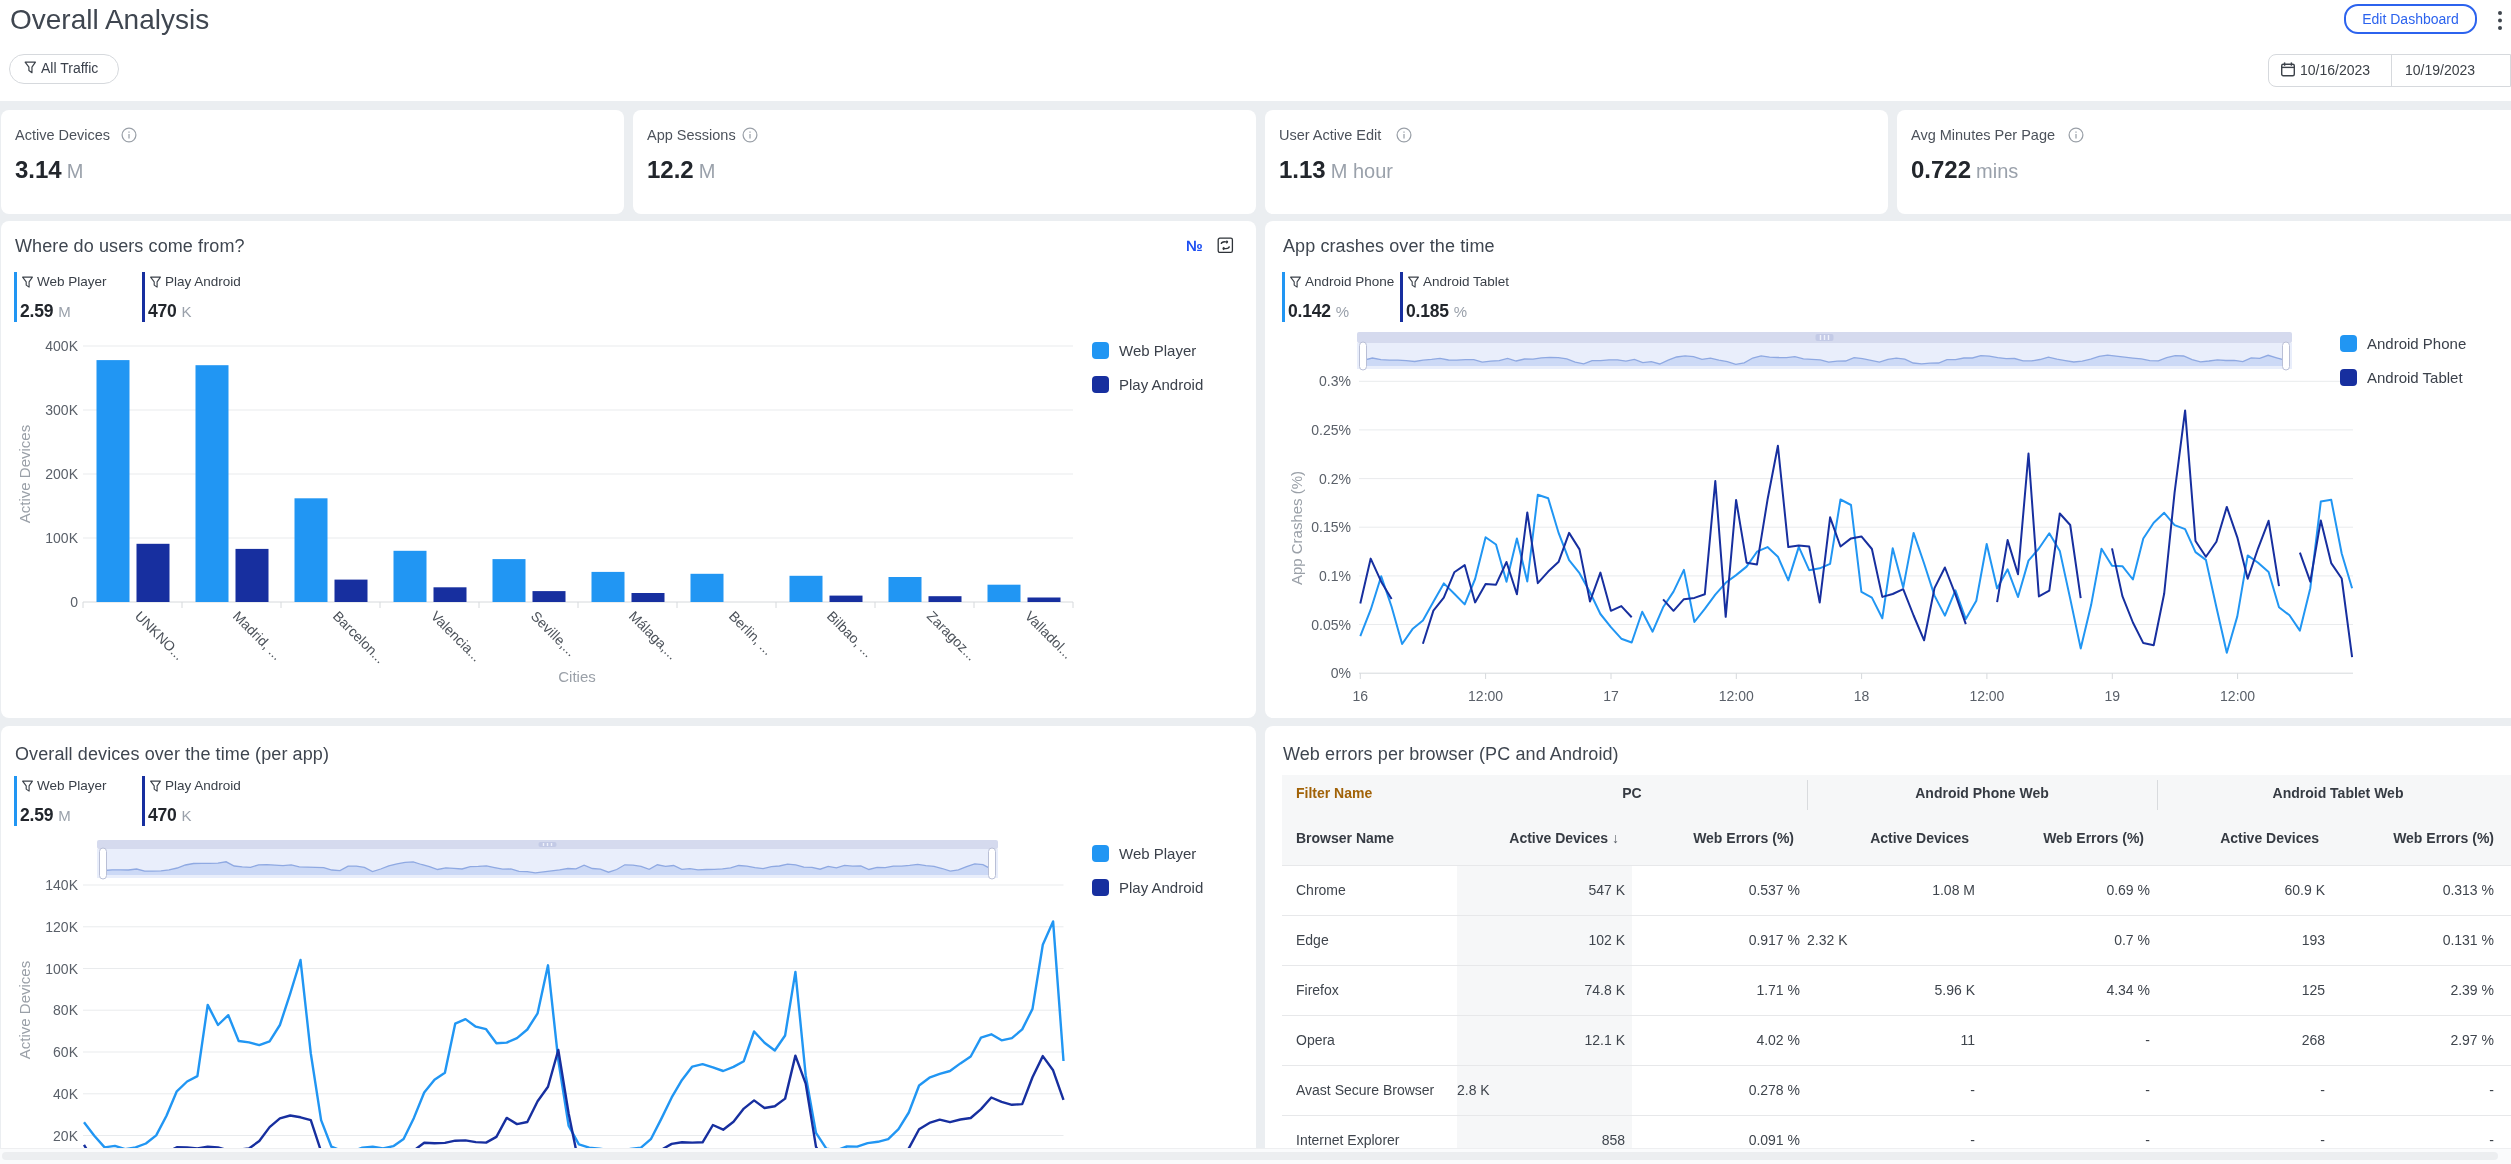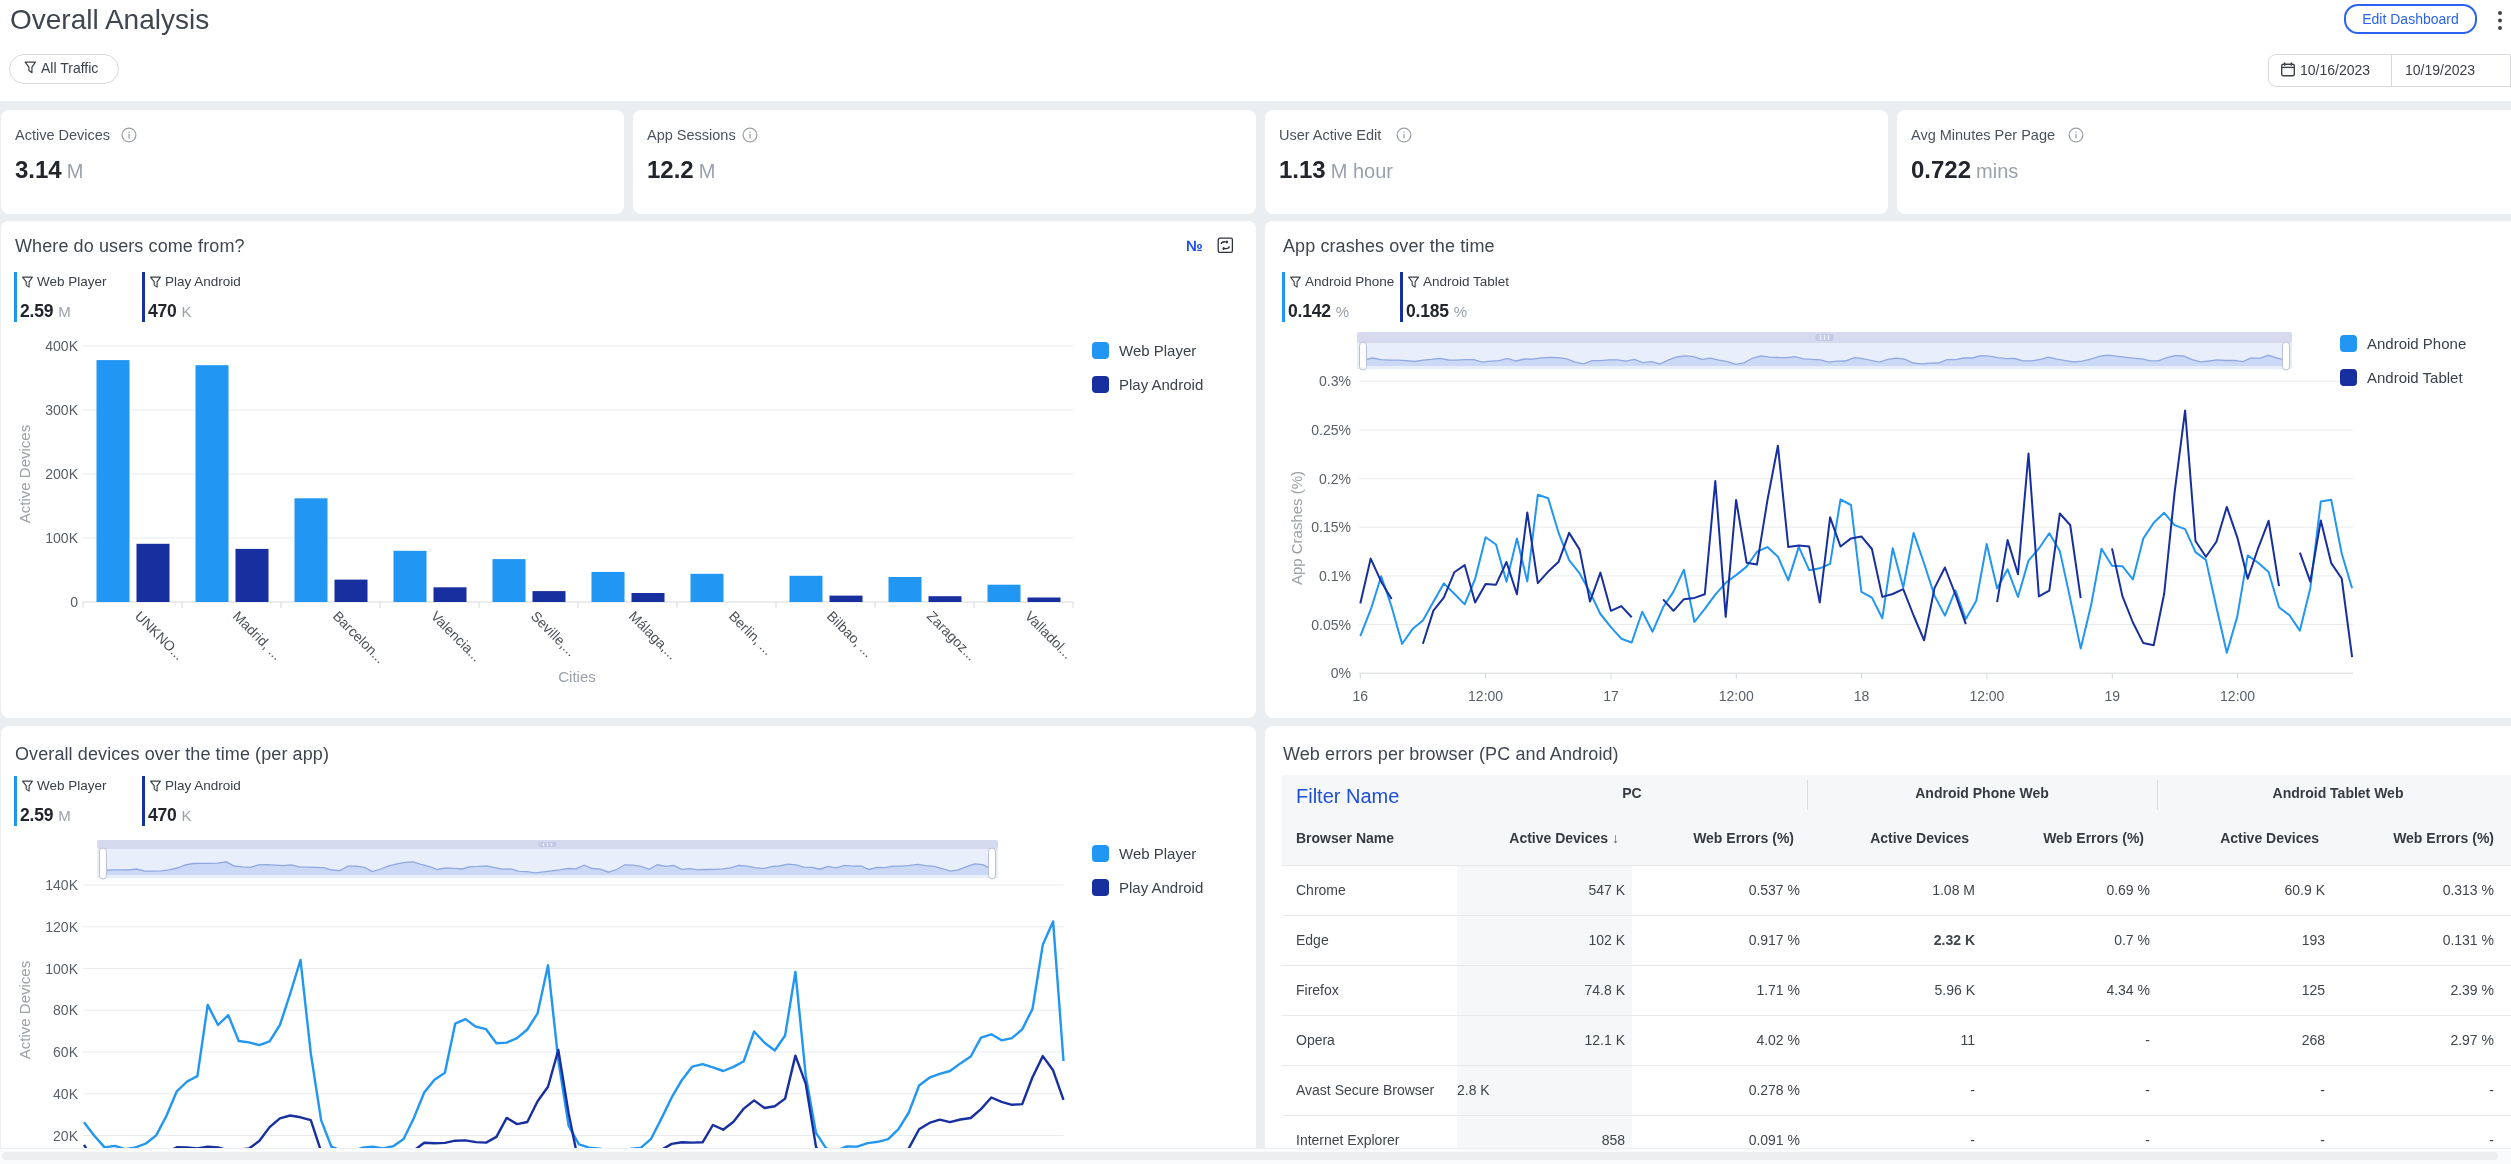--- a/index.html
+++ b/index.html
@@ -141,21 +141,21 @@
 <div style="position:absolute;left:142px;top:776px;width:2.6px;height:50px;background:#172f9f;"></div>
 <svg style="position:absolute;left:149px;top:780px;" width="14" height="13">
     <g transform="translate(1,0.5) scale(1.0)" fill="none" stroke="#3c424a" stroke-width="1.15" stroke-linejoin="round">
       <path d="M0.6,0.6 H10.4 L7.1,5.4 V10.6 L4.2,8.6 V5.4 Z"></path>
     </g>
   </svg>
 <div class="chiplab" style="left:165px;top:778px;">Play Android</div>
 <div style="position:absolute;left:148px;top:805px;font-size:17.5px;font-weight:700;letter-spacing:-0.2px;color:#22262c;">470<span style="font-weight:400;color:#9aa1ab;font-size:15px;margin-left:5px;letter-spacing:0;">K</span></div>
 <div class="ctitle" style="left:1283px;top:744px;">Web errors per browser (PC and Android)</div>
 <div style="position:absolute;left:1282px;top:775px;width:1237px;height:40px;background:#f6f7f8;"></div>
-<div style="position:absolute;left:1296px;top:785px;font-size:20px;font-weight:400;color:#1d4ed8;">Filter Name</div>
+<div style="position:absolute;left:1296px;top:785px;font-size:14px;font-weight:700;color:#a16207;">Filter Name</div>
 <div style="position:absolute;left:1457px;top:785px;width:350px;text-align:center;font-size:14px;font-weight:700;color:#363b43;">PC</div>
 <div style="position:absolute;left:1807px;top:785px;width:350px;text-align:center;font-size:14px;font-weight:700;color:#363b43;">Android Phone Web</div>
 <div style="position:absolute;left:2157px;top:785px;width:362px;text-align:center;font-size:14px;font-weight:700;color:#363b43;">Android Tablet Web</div>
 <div style="position:absolute;left:1807px;top:780px;width:1px;height:30px;background:#d9dbde;"></div>
 <div style="position:absolute;left:2157px;top:780px;width:1px;height:30px;background:#d9dbde;"></div>
 <div style="position:absolute;left:1282px;top:815px;width:1237px;height:50px;background:#f6f7f8;"></div>
 <div style="position:absolute;left:1296px;top:830px;font-size:14px;font-weight:700;color:#363b43;">Browser Name</div>
 <div style="position:absolute;left:1457px;top:830px;width:162px;text-align:right;font-size:14px;font-weight:700;color:#363b43;">Active Devices <span style="font-weight:400;color:#5a6069;">↓</span></div>
 <div style="position:absolute;left:1632px;top:830px;width:162px;text-align:right;font-size:14px;font-weight:700;color:#363b43;">Web Errors (%)</div>
 <div style="position:absolute;left:1807px;top:830px;width:162px;text-align:right;font-size:14px;font-weight:700;color:#363b43;">Active Devices</div>
@@ -169,21 +169,21 @@
 <div style="position:absolute;left:1632px;top:882px;width:168px;text-align:right;font-size:14px;color:#3f454d;">0.537 %</div>
 <div style="position:absolute;left:1807px;top:882px;width:168px;text-align:right;font-size:14px;color:#3f454d;">1.08 M</div>
 <div style="position:absolute;left:1982px;top:882px;width:168px;text-align:right;font-size:14px;color:#3f454d;">0.69 %</div>
 <div style="position:absolute;left:2157px;top:882px;width:168px;text-align:right;font-size:14px;color:#3f454d;">60.9 K</div>
 <div style="position:absolute;left:2332px;top:882px;width:162px;text-align:right;font-size:14px;color:#3f454d;">0.313 %</div>
 <div style="position:absolute;left:1282px;top:915px;width:1237px;height:1px;background:#e7e8ea;"></div>
 <div style="position:absolute;left:1457px;top:916px;width:175px;height:49px;background:#f6f7f8;"></div>
 <div style="position:absolute;left:1296px;top:932px;font-size:14px;color:#3f454d;">Edge</div>
 <div style="position:absolute;left:1457px;top:932px;width:168px;text-align:right;font-size:14px;color:#3f454d;">102 K</div>
 <div style="position:absolute;left:1632px;top:932px;width:168px;text-align:right;font-size:14px;color:#3f454d;">0.917 %</div>
-<div style="position:absolute;left:1807px;top:932px;width:168px;text-align:right;font-size:14px;color:#3f454d;font-weight:bold;">2.32 K</div>
+<div style="position:absolute;left:1807px;top:932px;width:168px;text-align:left;font-size:14px;color:#3f454d;">2.32 K</div>
 <div style="position:absolute;left:1982px;top:932px;width:168px;text-align:right;font-size:14px;color:#3f454d;">0.7 %</div>
 <div style="position:absolute;left:2157px;top:932px;width:168px;text-align:right;font-size:14px;color:#3f454d;">193</div>
 <div style="position:absolute;left:2332px;top:932px;width:162px;text-align:right;font-size:14px;color:#3f454d;">0.131 %</div>
 <div style="position:absolute;left:1282px;top:965px;width:1237px;height:1px;background:#e7e8ea;"></div>
 <div style="position:absolute;left:1457px;top:966px;width:175px;height:49px;background:#f6f7f8;"></div>
 <div style="position:absolute;left:1296px;top:982px;font-size:14px;color:#3f454d;">Firefox</div>
 <div style="position:absolute;left:1457px;top:982px;width:168px;text-align:right;font-size:14px;color:#3f454d;">74.8 K</div>
 <div style="position:absolute;left:1632px;top:982px;width:168px;text-align:right;font-size:14px;color:#3f454d;">1.71 %</div>
 <div style="position:absolute;left:1807px;top:982px;width:168px;text-align:right;font-size:14px;color:#3f454d;">5.96 K</div>
 <div style="position:absolute;left:1982px;top:982px;width:168px;text-align:right;font-size:14px;color:#3f454d;">4.34 %</div>

